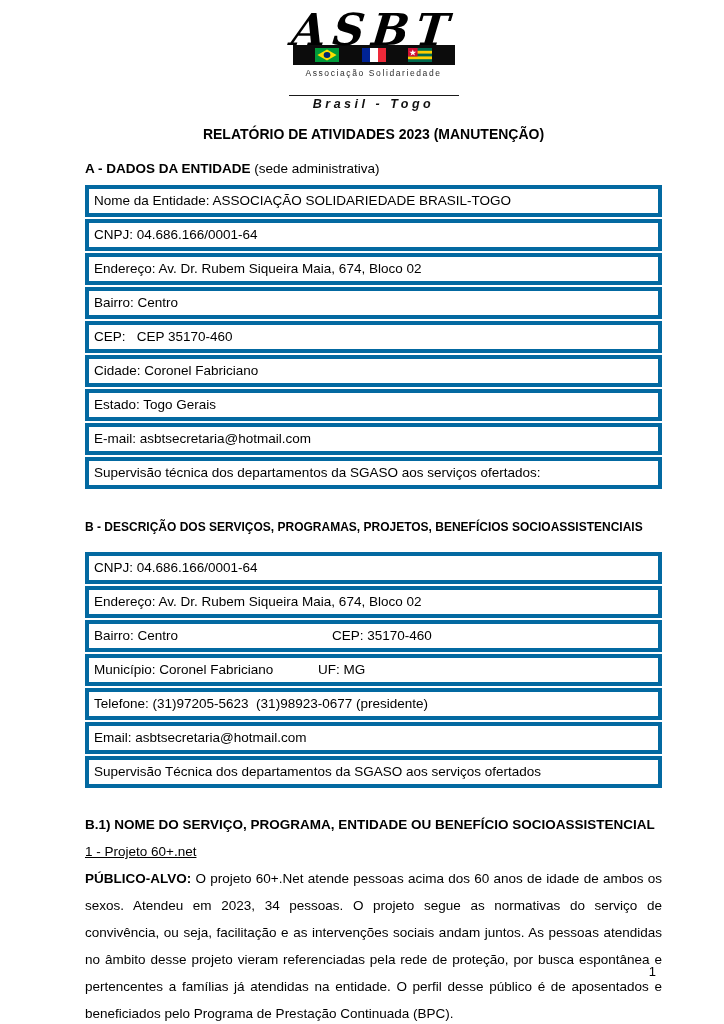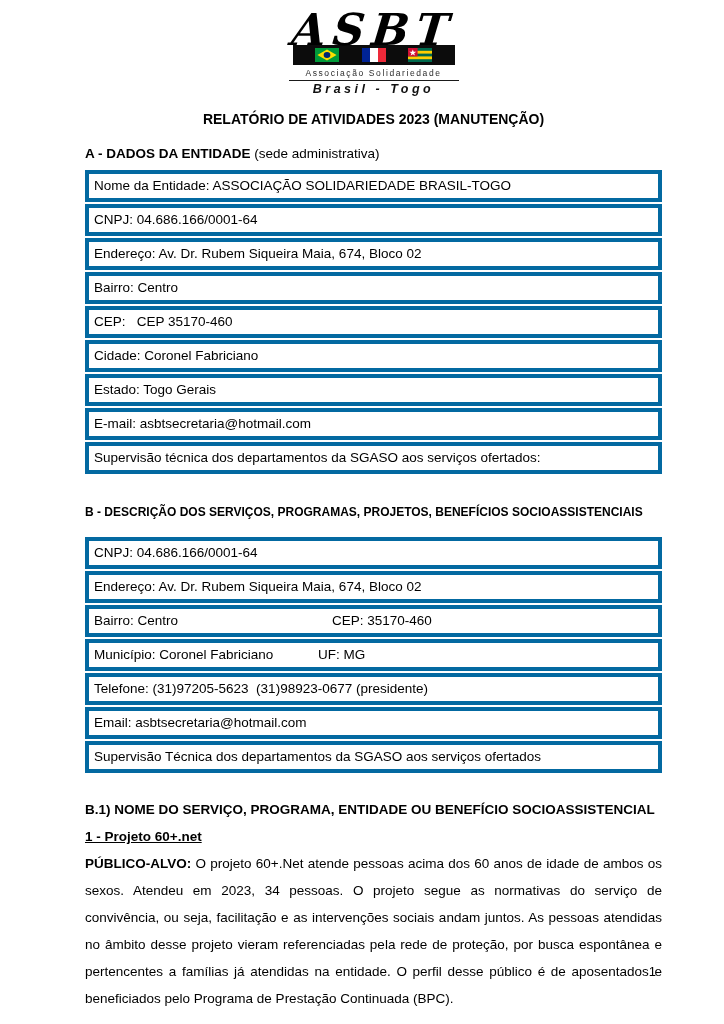--- a/index.html
+++ b/index.html
@@ -33,21 +33,21 @@
   .flag{display:inline-block;width:24px;height:14px;line-height:0;}
   .flag svg{display:block;width:24px;height:14px;}
   .flag-france{
     background:linear-gradient(to right,#002395 0 33.4%,#ffffff 33.4% 66.7%,#ED2939 66.7% 100%);
   }
   .logo-line1{
     margin:3px auto 0;width:170px;
     font-size:8.5px;letter-spacing:1.6px;color:#2b2b2b;
     white-space:nowrap;
     border-bottom:1.5px solid #1a1a1a;
-    padding-bottom:2px;
+    padding-bottom:17px;
   }
   .logo-line2{
     margin-top:1px;
     font-size:12.5px;font-weight:bold;letter-spacing:3.5px;color:#111;
     white-space:nowrap;
     font-style:italic;
   }
 
   
   .title{
@@ -55,21 +55,21 @@
     font-size:14px;font-weight:bold;text-align:center;
   }
   .sec-a{margin:19px 0 7px;font-size:13.5px;font-weight:normal;}
   .sec-a .b{font-weight:bold;}
   .sec-b{
     margin:23px 0 9px;
     font-size:12px;font-weight:bold;
     line-height:27px;text-align:justify;
   }
   .b1-head{margin:21px 0 0;font-size:13.5px;font-weight:bold;line-height:27px;}
-  .b1-sub{font-size:13.5px;font-weight:bold;line-height:27px;text-decoration:underline;}
+  .b1-sub{font-size:13.5px;font-weight:normal;line-height:27px;text-decoration:underline;}
   .body-par{
     margin:0;
     font-size:13.5px;line-height:27px;text-align:justify;
   }
   .body-par .b{font-weight:bold;}
 
   
   table.doc{
     width:100%;
     border-collapse:separate;border-spacing:0 2px;

